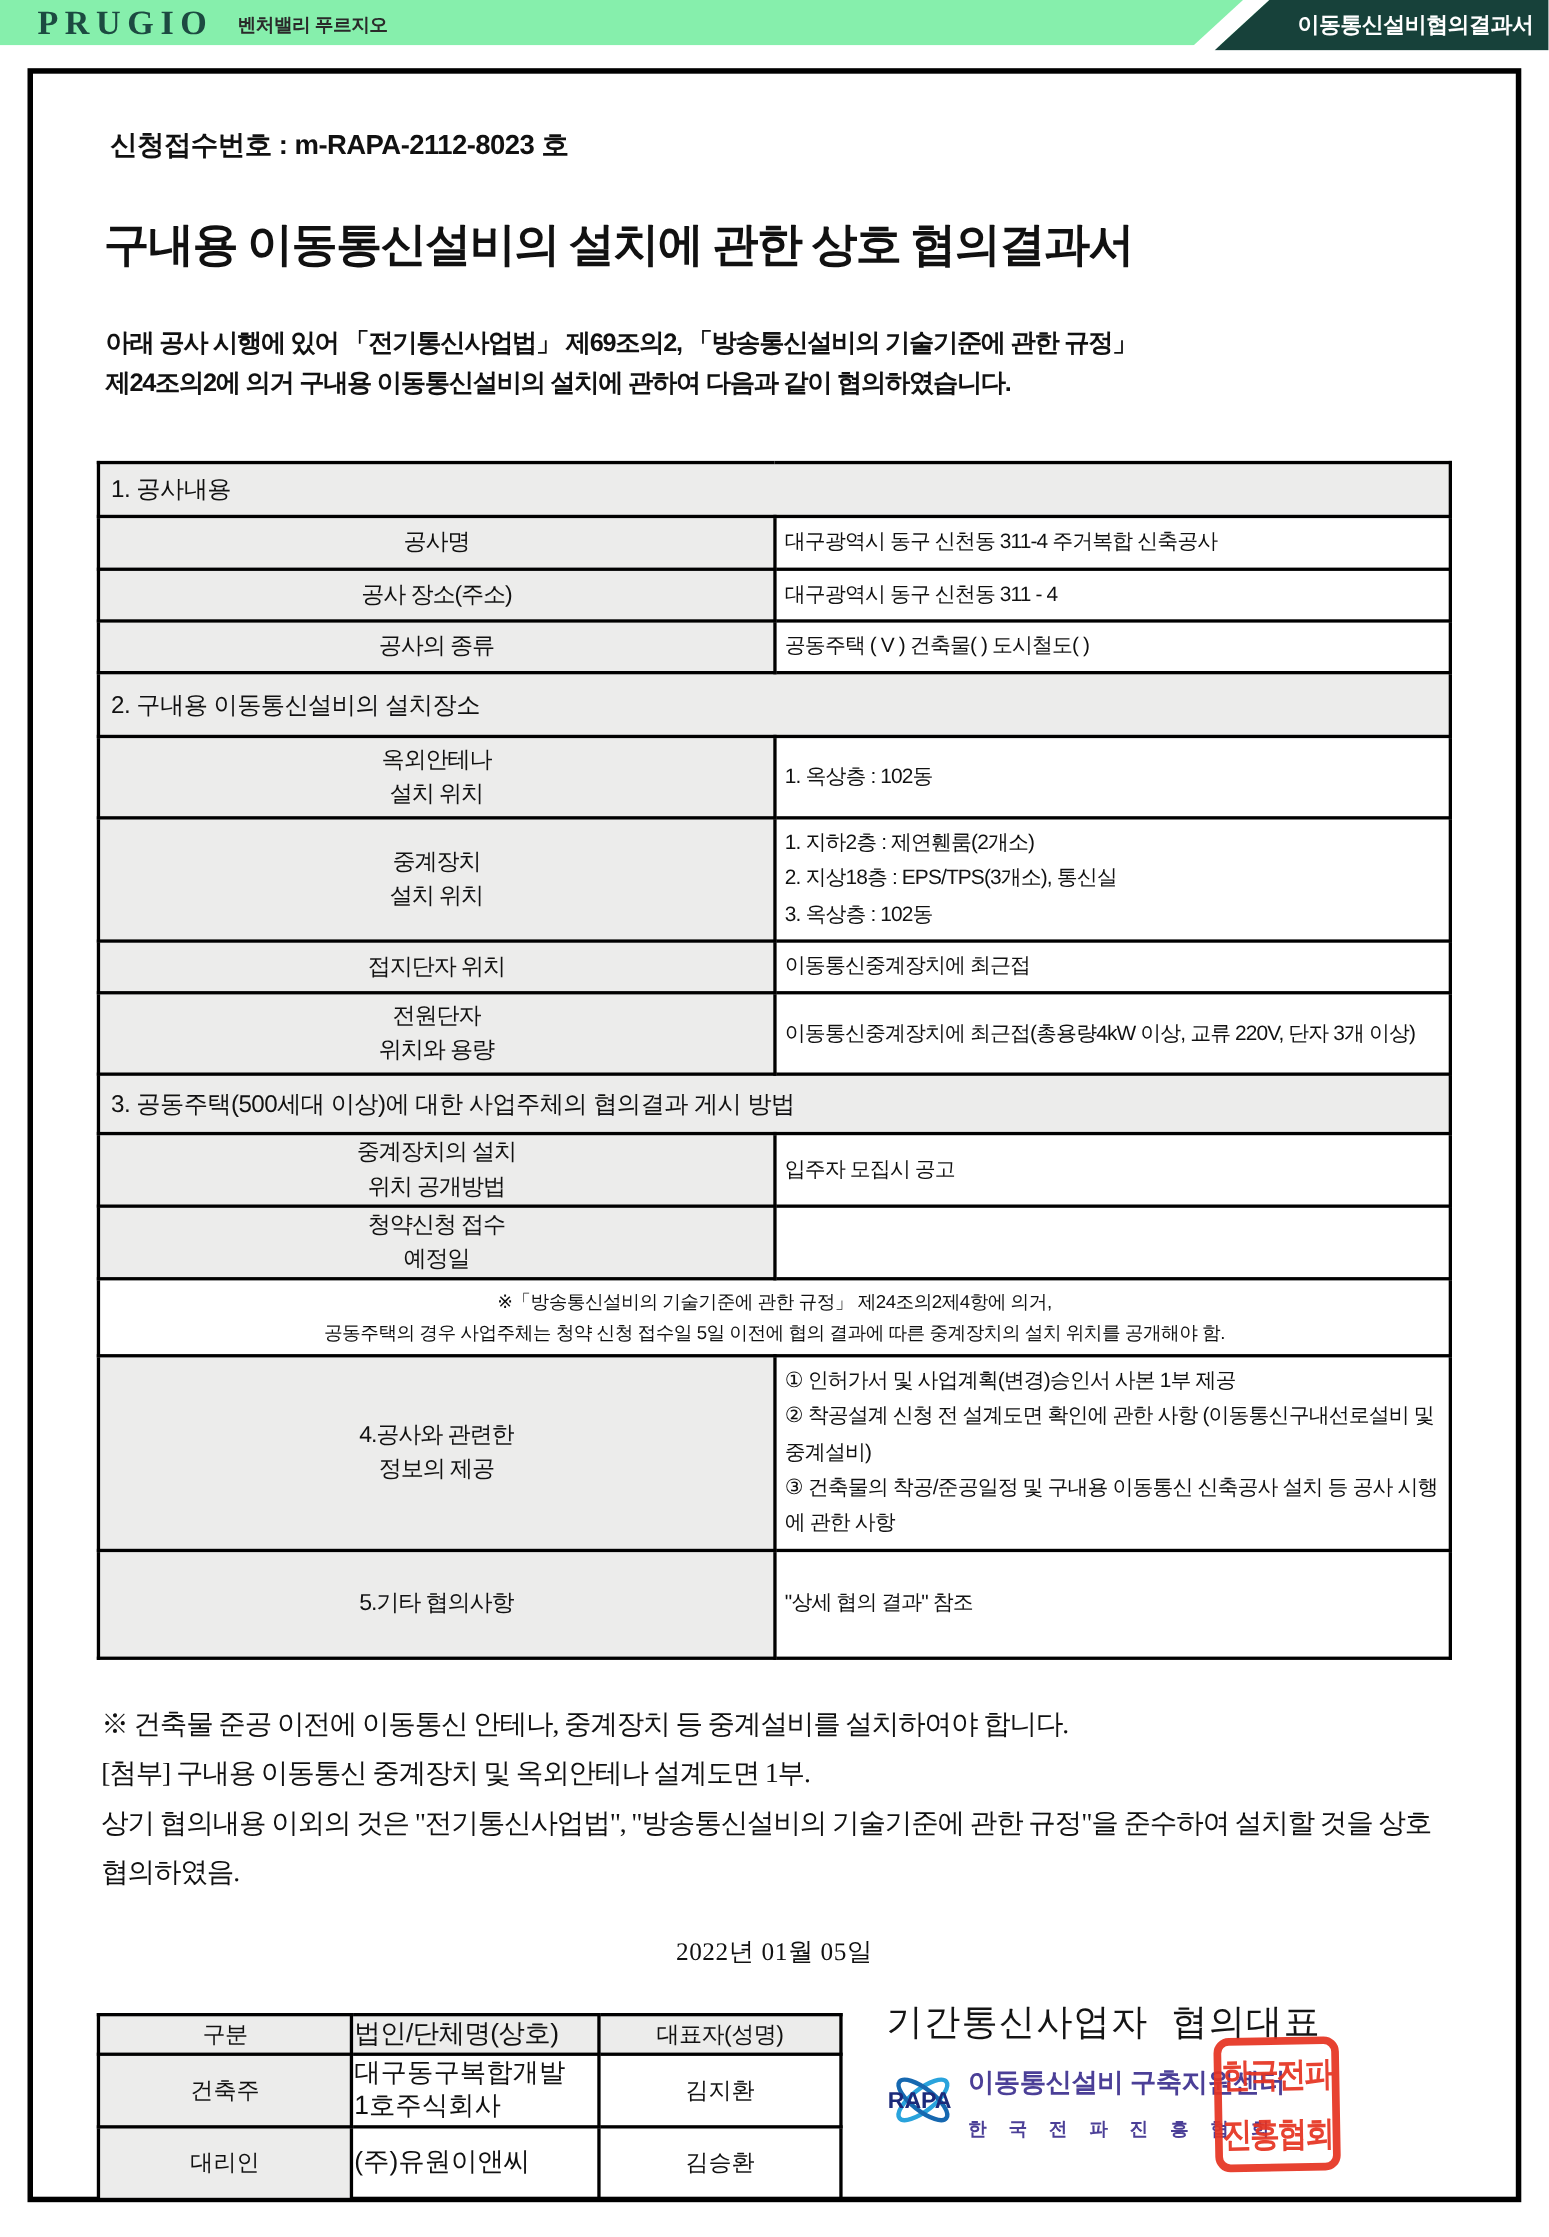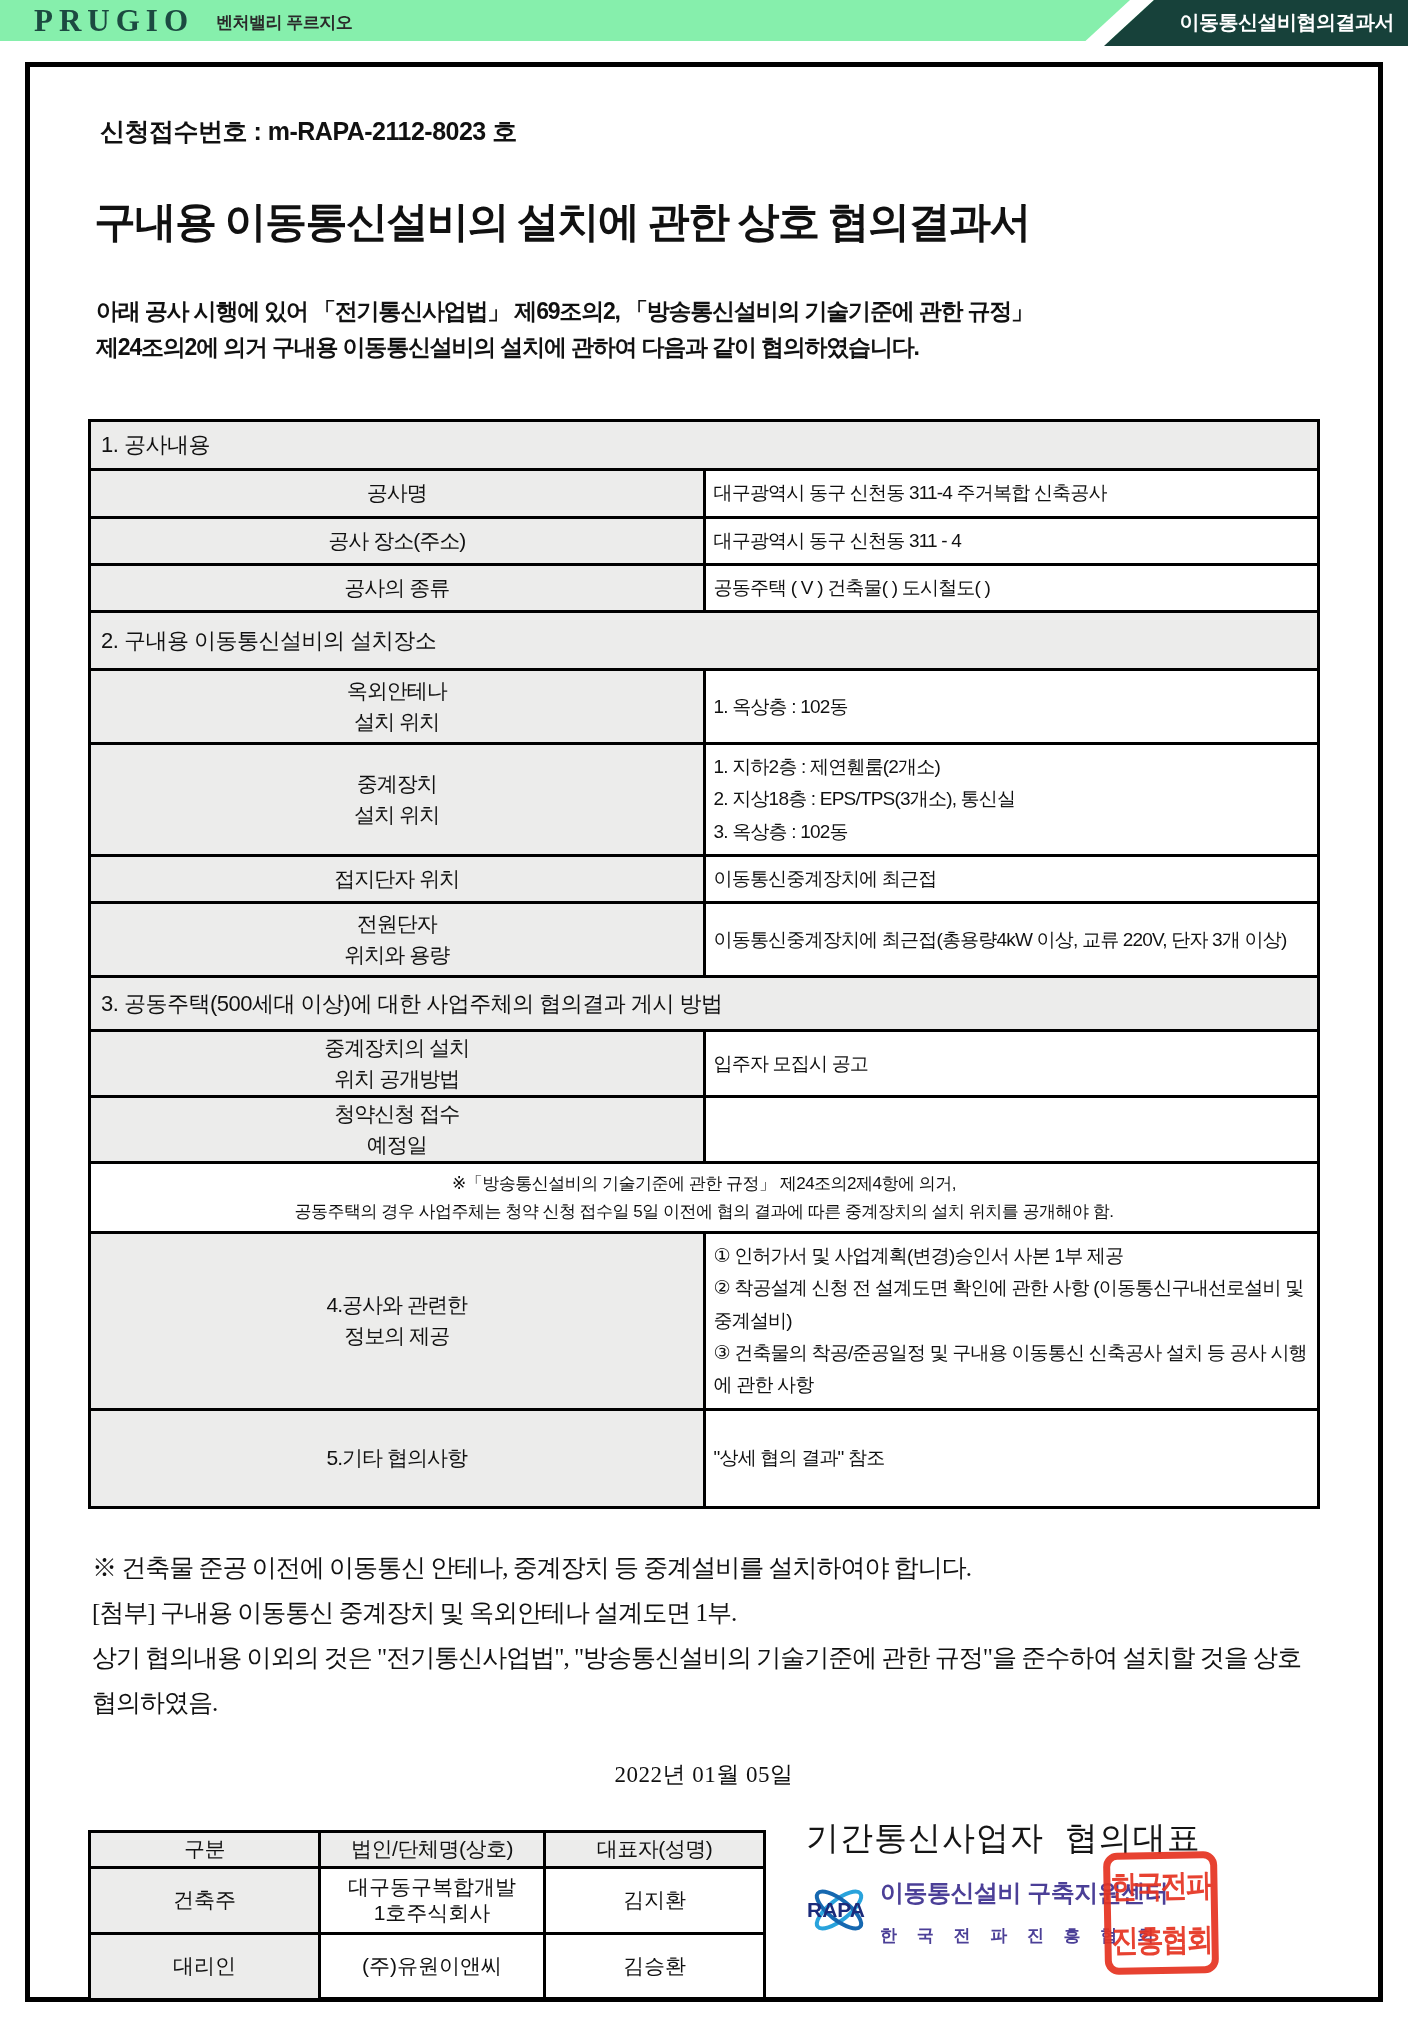--- a/index.html
+++ b/index.html
@@ -44,21 +44,21 @@
   .fnotes{margin-top:36px;font-family:"Liberation Serif","DejaVu Serif",serif;
           font-size:25px;letter-spacing:-1px;line-height:1.8;padding-left:4px;}
   .date-line{margin-top:34px;text-align:center;font-family:"Liberation Serif","DejaVu Serif",serif;
              font-size:23px;letter-spacing:0.5px;}
   
   .sig-area{position:relative;margin-top:40px;height:200px;}
   .sig-table{border:3px solid #000;}
   .sig-table th,.sig-table td{border:3px solid #000;box-sizing:border-box;}
   .sig-table th{background:#ececeb;font-weight:400;font-size:20px;height:36px;letter-spacing:-0.5px;}
   .sig-table .c1{width:230px;background:#ececeb;text-align:center;font-size:21px;}
-  .sig-table .c2{width:225px;text-align:center;font-size:21px;white-space:pre-line;line-height:1.25;}
+  .sig-table .c2{width:225px;text-align:left;font-size:24px;white-space:pre-line;line-height:1.25;}
   .sig-table .c3{width:220px;text-align:center;font-size:21px;}
   .sig-table tr.datarow{height:66px;}
   .sig-right{position:absolute;left:718px;top:-14px;width:560px;}
   .sig-title{font-family:Liberation Mono, monospace;font-size:33px;letter-spacing:1px;color:#151515;}
   .rapa-row{display:flex;align-items:center;margin-top:16px;gap:8px;}
   .rapa-org .l1{font-size:24px;font-weight:700;color:#4b3f97;letter-spacing:-0.5px;}
   .rapa-org .l2{font-size:17px;font-weight:700;color:#4b3f97;letter-spacing:7.5px;margin-top:15px;}
   .stamp{position:absolute;left:298px;top:36px;width:100px;height:108px;border:7px solid #e63422;
          border-radius:14px;display:grid;grid-template-columns:1fr 1fr;place-items:center;
          color:#e63422;opacity:0.93;transform:rotate(-1deg);background:transparent;}

